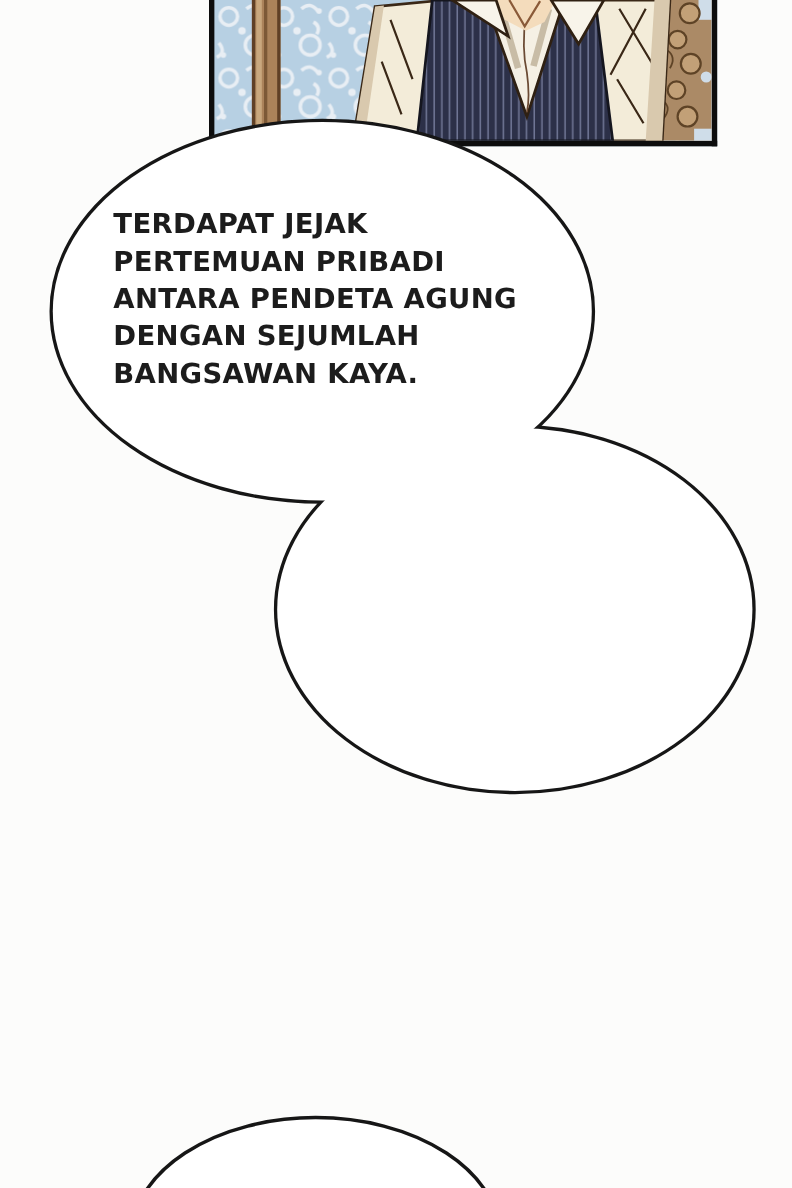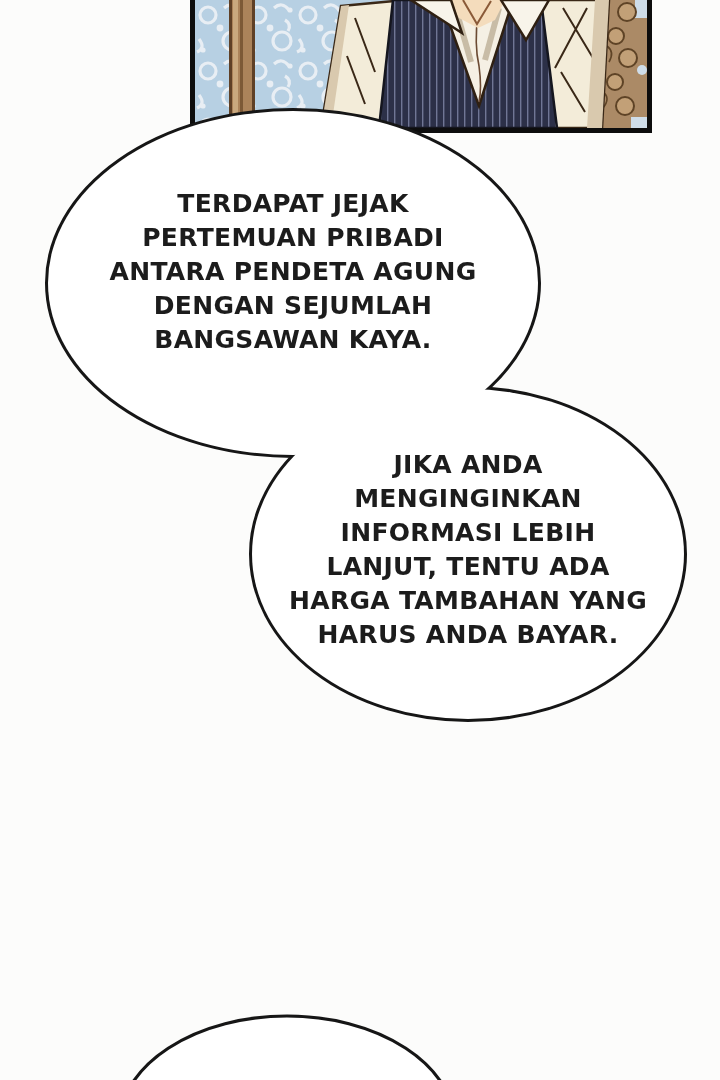--- a/index.html
+++ b/index.html
@@ -35,21 +35,20 @@
     top: 0;
     width: 720px;
     height: 1080px;
     pointer-events: none;
   }
 
   
   .bubble-text {
     position: absolute;
     white-space: pre-line;
-    text-align: center;
     font-family: "DejaVu Sans", sans-serif;
     font-weight: 600;
     font-size: 25px;
     line-height: 34px;
     letter-spacing: 0.3px;
     color: #1c1c1c;
   }
   .bubble-text.t1 { left: 103px; top: 187px; width: 380px; }
   .bubble-text.t2 { left: 278px; top: 448px; width: 380px; }
 </style>
@@ -156,20 +155,14 @@
     <g>
       <ellipse cx="287" cy="1126" rx="168" ry="110" fill="#ffffff" stroke="#161616" stroke-width="3.2"></ellipse>
     </g>
   </svg>
 
   <div class="bubble-text t1">TERDAPAT JEJAK
 PERTEMUAN PRIBADI
 ANTARA PENDETA AGUNG
 DENGAN SEJUMLAH
 BANGSAWAN KAYA.</div>
-  <div class="bubble-text t2">JIKA ANDA
-MENGINGINKAN
-INFORMASI LEBIH
-LANJUT, TENTU ADA
-HARGA TAMBAHAN YANG
-HARUS ANDA BAYAR.</div>
 
 </div>
 
 </body></html>

